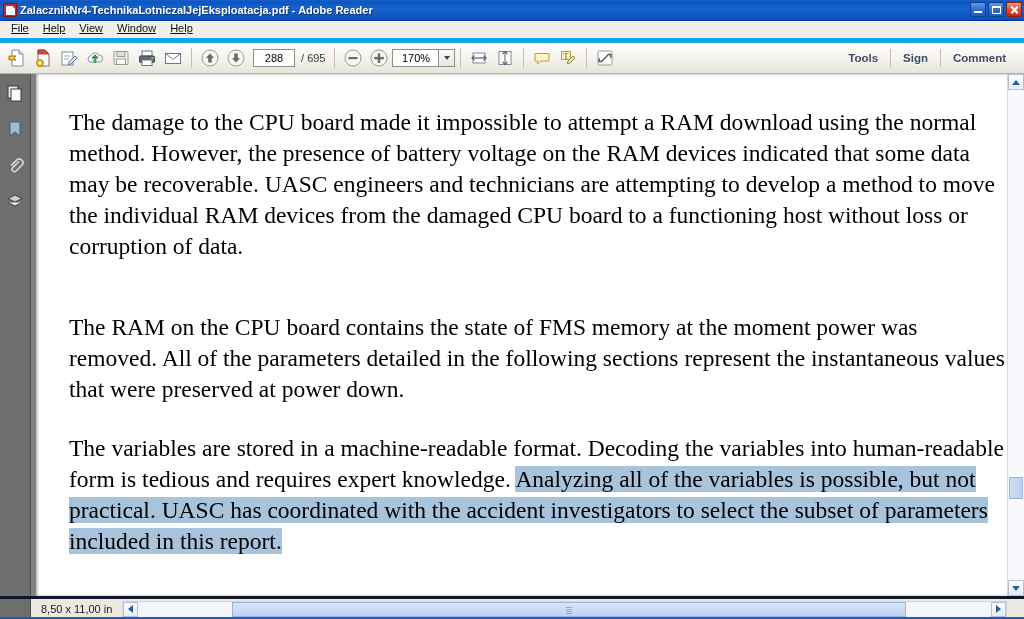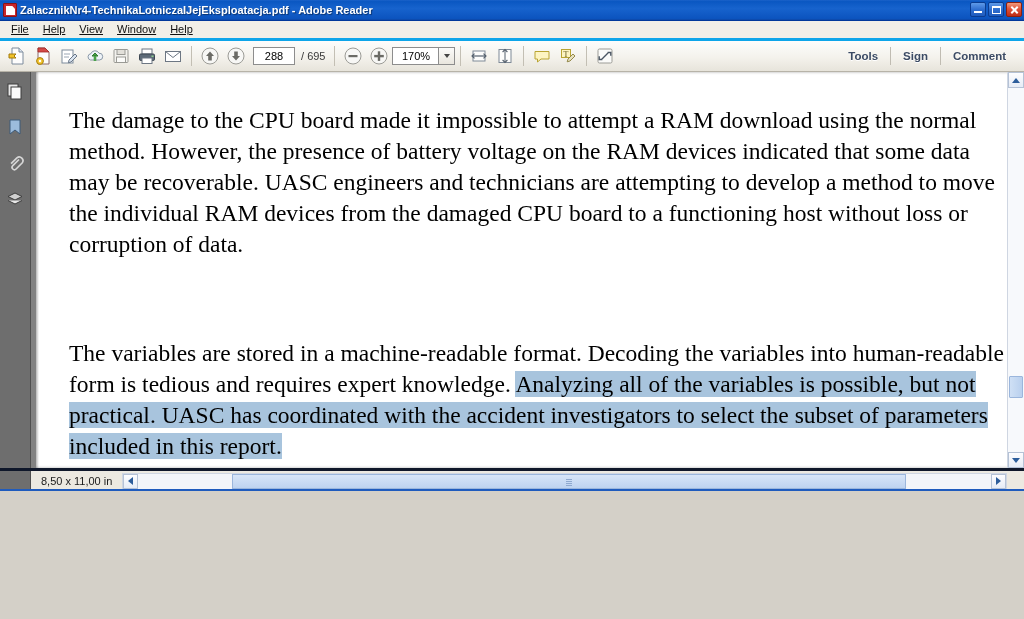--- a/index.html
+++ b/index.html
@@ -2,21 +2,21 @@
 <html><head>
 <meta charset="utf-8">
 <style>
   html,body{margin:0;padding:0;}
   body{
     width:1024px;height:619px;overflow:hidden;
     font-family:"Liberation Sans",sans-serif;
     background:#d4d0c8;
     -webkit-font-smoothing:none;
   }
-  .app{position:relative;width:1024px;height:491px;display:flex;flex-direction:column;}
+  .app{position:relative;width:1024px;height:619px;display:flex;flex-direction:column;}
 
   
   .titlebar{
     height:20px;flex:0 0 20px;
     background:linear-gradient(to bottom,#1b62c9 0%,#0a57c2 8%,#1763cd 42%,#0c54bf 92%,#0d47a6 100%);
     display:flex;align-items:center;position:relative;
     border-bottom:1px solid #00389b;
   }
   .title-icon{
     width:14px;height:14px;margin:0 3px 0 3px;flex:0 0 14px;
@@ -47,22 +47,22 @@
   .win-btn i{position:absolute;display:block;background:#fff;}
   .btn-min i{left:3px;bottom:3px;width:8px;height:2px;}
   .btn-max i{left:3px;top:3px;width:9px;height:8px;border:1px solid #fff;background:transparent;box-sizing:border-box;border-top-width:2px;}
   .btn-close i.a,.btn-close i.b{left:3px;top:6px;width:9px;height:2px;}
   .btn-close i.a{transform:rotate(45deg);}
   .btn-close i.b{transform:rotate(-45deg);}
 
   
   .menubar{
     height:17px;flex:0 0 17px;background:#f1efe8;
-    display:flex;align-items:center;padding-left:4px;
-    border-bottom:3px solid #0ea5e9;
+    display:flex;align-items:flex-start;padding-left:4px;
+    border-bottom:5px solid #0ea5e9;
   }
   .menu-item{
     font-size:11px;color:#101010;padding:1px 7px;line-height:13px;cursor:default;
   }
   .menu-item u{text-decoration:underline;}
 
   
   .toolbar{
     height:30px;flex:0 0 30px;
     background:linear-gradient(to bottom,#fdfdfc 0%,#f4f2ec 55%,#e7e4db 100%);
@@ -395,20 +395,21 @@
       <div class="page">
         <div class="doc">
 
           <div class="sp1"></div>
 
           <p class="para">The damage to the CPU board made it impossible to attempt a RAM download using the normal method. However, the presence of battery voltage on the RAM devices indicated that some data may be recoverable. UASC engineers and technicians are attempting to develop a method to move the individual RAM devices from the damaged CPU board to a functioning host without loss or corruption of data.</p>
           <div class="sp2"></div>
 
           <div class="sp3"></div>
 
+          <p class="para">The RAM on the CPU board contains the state of FMS memory at the moment power was removed. All of the parameters detailed in the following sections represent the instantaneous values that were preserved at power down.</p>
           <div class="sp4"></div>
 
           <p class="para"><span>The variables are stored in a machine-readable format. Decoding the variables into human-readable form is tedious and requires expert knowledge. </span><span class="hl">Analyzing all of the variables is possible, but not practical. UASC has coordinated with the accident investigators to select the subset of parameters included in this report.</span></p>
 
         </div>
       </div>
 
       <div class="vsb">
         <div class="sbtn">
             <span class="arrw-up"></span>

